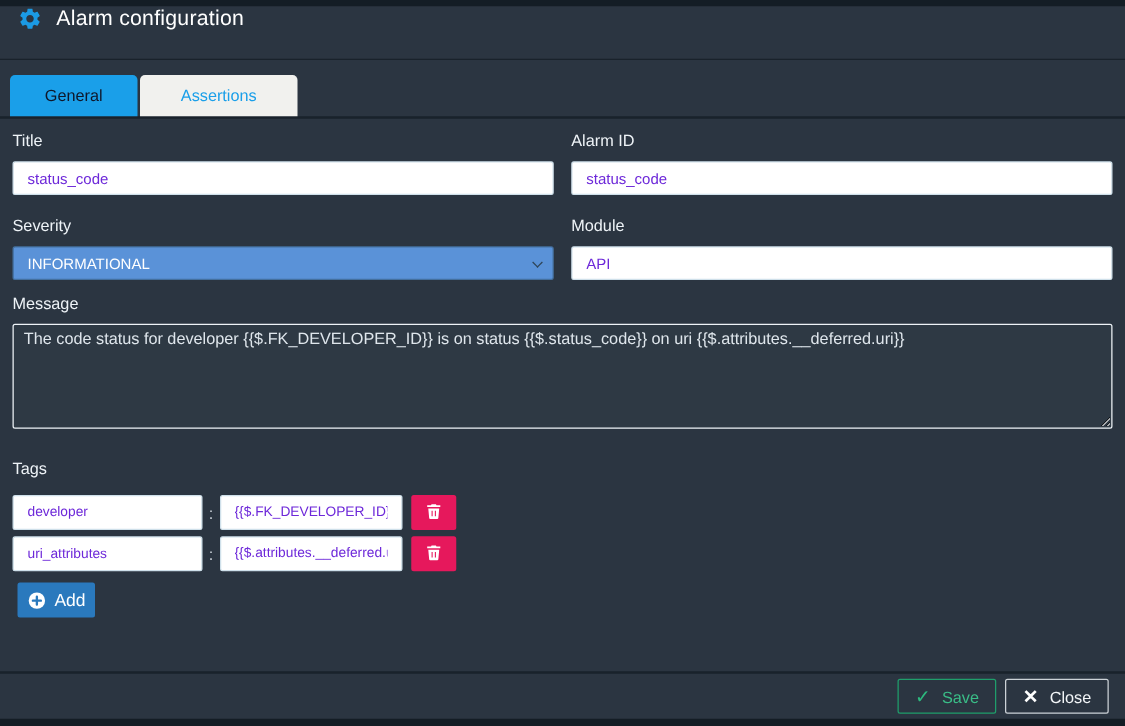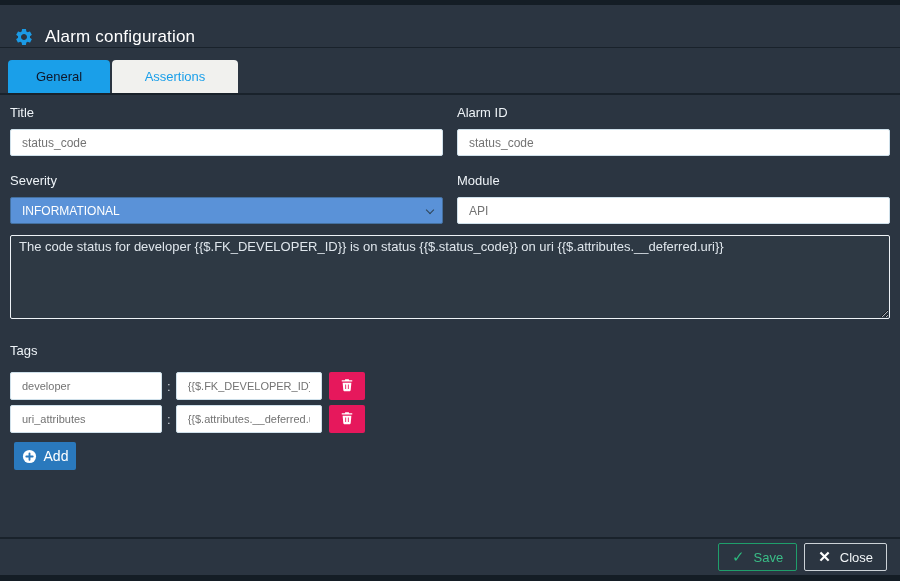--- a/index.html
+++ b/index.html
@@ -3,41 +3,41 @@
 <meta charset="utf-8">
 <style>
   * { margin:0; padding:0; box-sizing:border-box; }
   html,body { background:#0d141a; }
   .app {
     width:900px; height:581px; position:relative; overflow:hidden;
     background:#2b3541; font-family:"Liberation Sans", sans-serif;
   }
   .top-strip { height:5px; background:#141d25; }
   .header {
-    height:43px; display:flex; align-items:flex-end; padding:0 14px;
+    height:43px; display:flex; align-items:flex-start; padding:0 14px;
     border-bottom:1px solid #19222b;
   }
   .gear { width:20px; height:20px; margin-right:11px; flex:0 0 auto; }
   .title { color:#ffffff; font-size:17px; letter-spacing:.2px; }
 
   .tabbar { display:flex; padding:12px 8px 0; border-bottom:2px solid #19222b; }
   .tab {
     height:33px; display:flex; align-items:center; justify-content:center;
     font-size:13px; border-radius:4px 4px 0 0; cursor:pointer;
   }
   .tab.active { background:#1a9fe9; color:#0f172a; width:102px; }
   .tab.inactive { background:#f1f1ee; color:#1a9fe9; width:126px; margin-left:2px; }
 
   .content { padding:0 10px; }
   .grid2 { display:grid; grid-template-columns:1fr 1fr; column-gap:14px; }
   .field { margin-top:10px; }
   .field-label { display:block; color:#eef3f7; font-size:13px; margin-bottom:9px; }
   .text-input {
     width:100%; height:27px; background:#ffffff; border:1px solid #cfe0ea;
-    border-radius:2px; padding:12px 11px; font-size:12px; color:#737373;
+    border-radius:2px; padding:12px 11px; font-size:12px; color:#6d28d9;
     font-family:"Liberation Sans", sans-serif; display:block;
   }
   .select {
     width:100%; height:27px; background:#5a92d8; border:1px solid #44709f;
     border-radius:2px; color:#ffffff; font-size:12px; display:flex;
     align-items:center; padding:0 11px; position:relative; cursor:pointer;
   }
   .select .chev {
     position:absolute; right:9px; top:9px; width:6px; height:6px;
     border-right:1px solid #2f4455; border-bottom:1px solid #2f4455;
@@ -129,20 +129,21 @@
           <span class="chev"></span>
         </div>
       </div>
       <div class="field">
         <span class="field-label">Module</span>
         <input class="text-input" type="text" value="API" style="">
       </div>
     </div>
 
     <div class="field" style="margin-top:11px;">
+      <span class="field-label">Message</span>
       <textarea class="message-area" spellcheck="false" style="">The code status for developer {{$.FK_DEVELOPER_ID}} is on status {{$.status_code}} on uri {{$.attributes.__deferred.uri}}</textarea>
     </div>
 
 
     <div class="field tags-label" style="margin-bottom:0;">
       <span class="field-label" style="margin-bottom:0;">Tags</span>
     </div>
 
     <div class="tagrow first">
       <input class="text-input tag-key" type="text" value="developer" style="">

